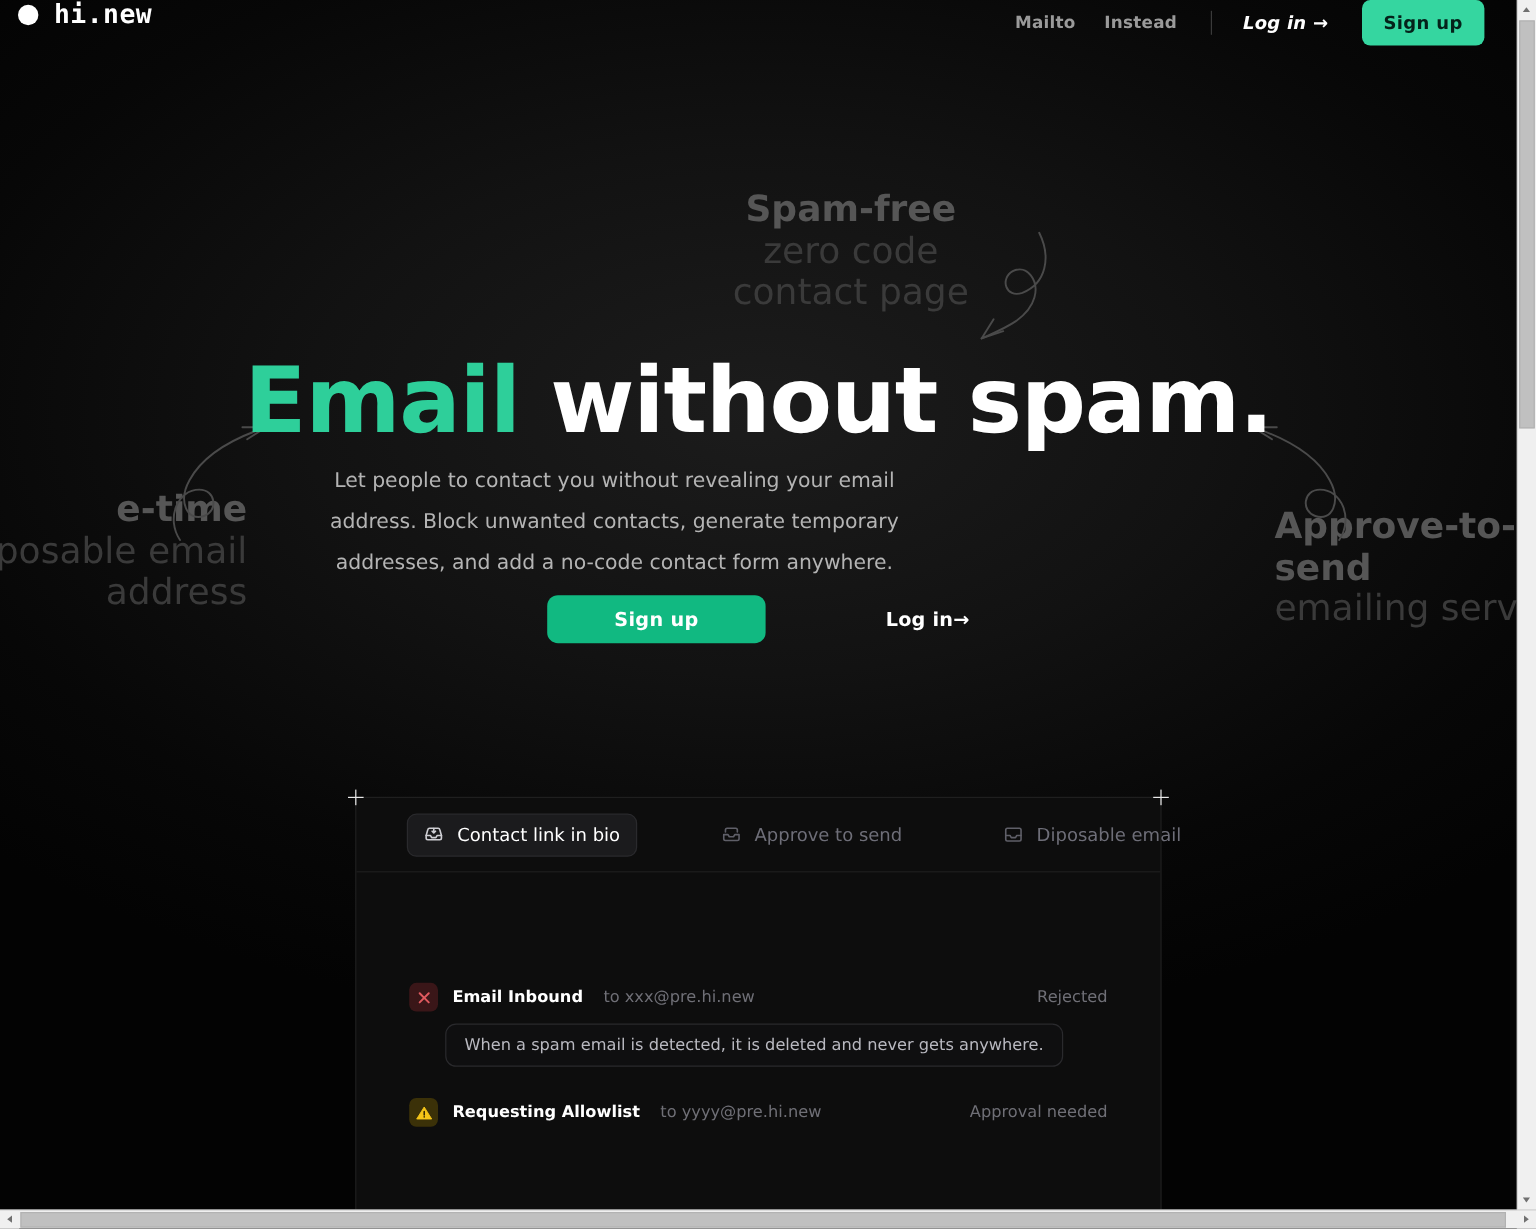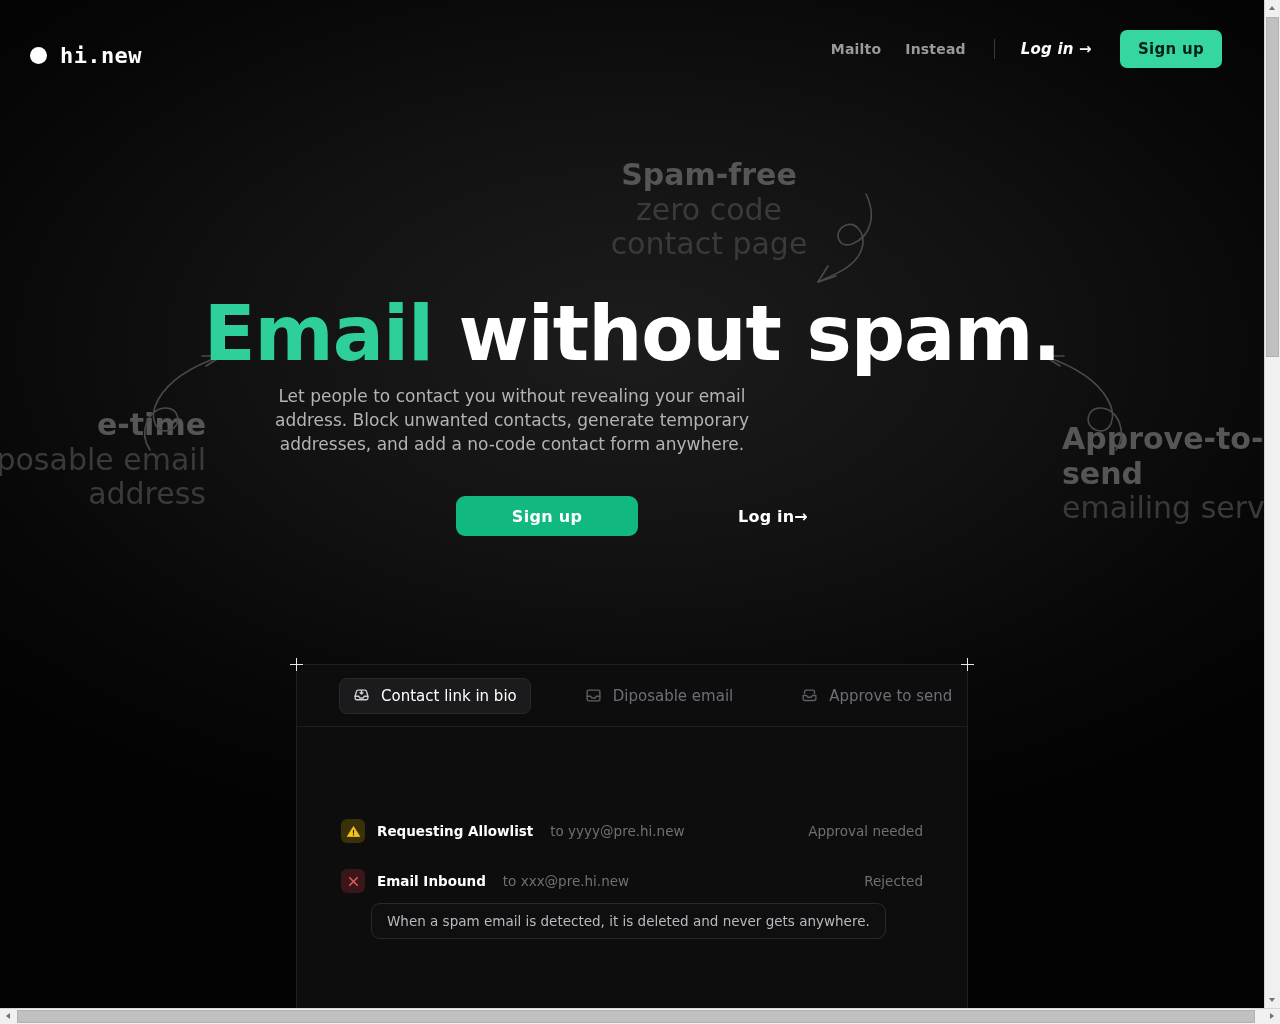--- a/index.html
+++ b/index.html
@@ -106,23 +106,23 @@
     border: 1px solid #b2b2b2;
   }
 
   
   .header {
     position: absolute;
     top: 0; left: 0;
     width: 1252px;
     height: 68px;
     display: flex;
-    align-items: flex-end;
+    align-items: flex-start;
     justify-content: space-between;
-    padding: 0 30px;
+    padding: 0 15px;
     z-index: 20;
   }
 
   .brand {
     display: flex;
     align-items: center;
     gap: 13px;
   }
   .brand-dot {
     width: 17px; height: 17px;
@@ -239,21 +239,21 @@
     font-family: "DejaVu Sans", sans-serif;
   }
   .hero-title .accent { color: #2ecf9a; text-align: right; }
 
   .hero-sub {
     position: absolute;
     top: 384px;
     left: 0; width: 1024px;
     text-align: center;
     font-size: 17px;
-    line-height: 24px;
+    line-height: 34px;
     color: #b4b4b4;
   }
   .hero-sub .sub-inner {
     display: inline-block;
     width: 486px;
   }
 
   .hero-actions {
     position: absolute;
     top: 496px;
@@ -313,21 +313,21 @@
   .corner::before { left: 0; top: 6px; width: 13px; height: 1px; }
   .corner::after  { top: 0; left: 6px; width: 1px; height: 13px; }
   .corner-tl { left: -7px; top: -7px; }
   .corner-tr { right: -7px; top: -7px; }
 
   .tabs {
     height: 62px;
     display: flex;
     align-items: center;
     padding: 0 42px;
-    gap: 40px;
+    gap: 56px;
     border-bottom: 1px solid #1e1e1e;
   }
   .tab {
     display: flex;
     align-items: center;
     gap: 11px;
     font-size: 15px;
     color: #6e6e78;
     padding: 9px 14px;
     border-radius: 8px;
@@ -473,67 +473,67 @@
           <svg width="17" height="17" viewBox="0 0 24 24" fill="none" stroke="#cfcfd4" stroke-width="1.9" stroke-linecap="round" stroke-linejoin="round">
             <path d="M3 13h5l1.5 2.5h5L16 13h5"></path>
             <path d="M3 13l2-7a2 2 0 0 1 2-1.5h10A2 2 0 0 1 19 6l2 7v3a2 2 0 0 1-2 2H5a2 2 0 0 1-2-2z"></path>
             <path d="M12 5v5m0 0l-2-2m2 2l2-2"></path>
           </svg>
           <span>Contact link in bio</span>
         </div>
 
         <div class="tab">
           <svg width="17" height="17" viewBox="0 0 24 24" fill="none" stroke="#5f5f68" stroke-width="1.9" stroke-linecap="round" stroke-linejoin="round">
+            <path d="M3 12h5l1.5 2.5h5L16 12h5v5a2 2 0 0 1-2 2H5a2 2 0 0 1-2-2z"></path>
+            <path d="M5 9V6.5a2 2 0 0 1 2-2h10a2 2 0 0 1 2 2V9"></path>
+          </svg>
+          <span>Approve to send</span>
+        </div>
+
+        <div class="tab">
+          <svg width="17" height="17" viewBox="0 0 24 24" fill="none" stroke="#5f5f68" stroke-width="1.9" stroke-linecap="round" stroke-linejoin="round">
             <rect x="3" y="4.5" width="18" height="15" rx="2"></rect>
             <path d="M3 13h5l1.5 2.5h5L16 13h5"></path>
           </svg>
           <span>Diposable email</span>
         </div>
-
-        <div class="tab">
-          <svg width="17" height="17" viewBox="0 0 24 24" fill="none" stroke="#5f5f68" stroke-width="1.9" stroke-linecap="round" stroke-linejoin="round">
-            <path d="M3 12h5l1.5 2.5h5L16 12h5v5a2 2 0 0 1-2 2H5a2 2 0 0 1-2-2z"></path>
-            <path d="M5 9V6.5a2 2 0 0 1 2-2h10a2 2 0 0 1 2 2V9"></path>
-          </svg>
-          <span>Approve to send</span>
-        </div>
       </div>
 
       <div class="demo-body">
 
         <div class="events">
+
+          <div class="event">
+            <div class="event-head">
+              <span class="badge badge-reject">
+                <svg width="13" height="13" viewBox="0 0 24 24" fill="none" stroke="#e05a5f" stroke-width="3" stroke-linecap="round">
+                  <path d="M5 5l14 14M19 5L5 19"></path>
+                </svg>
+              </span>
+              <span class="event-title">Email Inbound</span>
+              <span class="event-target">to xxx@pre.hi.new</span>
+              <span class="event-status">Rejected</span>
+            </div>
+            <div class="event-msg">When a spam email is detected, it is deleted and never gets anywhere.</div>
+          </div>
 
           <div class="event">
             <div class="event-head">
               <span class="badge badge-warn">
                 <svg width="15" height="15" viewBox="0 0 24 24" fill="#f5c518" stroke="#f5c518" stroke-width="1.2" stroke-linejoin="round">
                   <path d="M12 4L22 20H2z"></path>
                   <path d="M12 10v4.5M12 17v.4" stroke="#2a2000" stroke-width="2" stroke-linecap="round"></path>
                 </svg>
               </span>
               <span class="event-title">Requesting Allowlist</span>
               <span class="event-target">to yyyy@pre.hi.new</span>
               <span class="event-status">Approval needed</span>
             </div>
           </div>
 
-          <div class="event">
-            <div class="event-head">
-              <span class="badge badge-reject">
-                <svg width="13" height="13" viewBox="0 0 24 24" fill="none" stroke="#e05a5f" stroke-width="3" stroke-linecap="round">
-                  <path d="M5 5l14 14M19 5L5 19"></path>
-                </svg>
-              </span>
-              <span class="event-title">Email Inbound</span>
-              <span class="event-target">to xxx@pre.hi.new</span>
-              <span class="event-status">Rejected</span>
-            </div>
-            <div class="event-msg">When a spam email is detected, it is deleted and never gets anywhere.</div>
-          </div>
-
         </div>
       </div>
     </div>
 
   </div>
 
   <div class="scroll-v">
     <div class="arrow-top"></div>
     <div class="thumb-v"></div>
     <div class="arrow-bot"></div>

